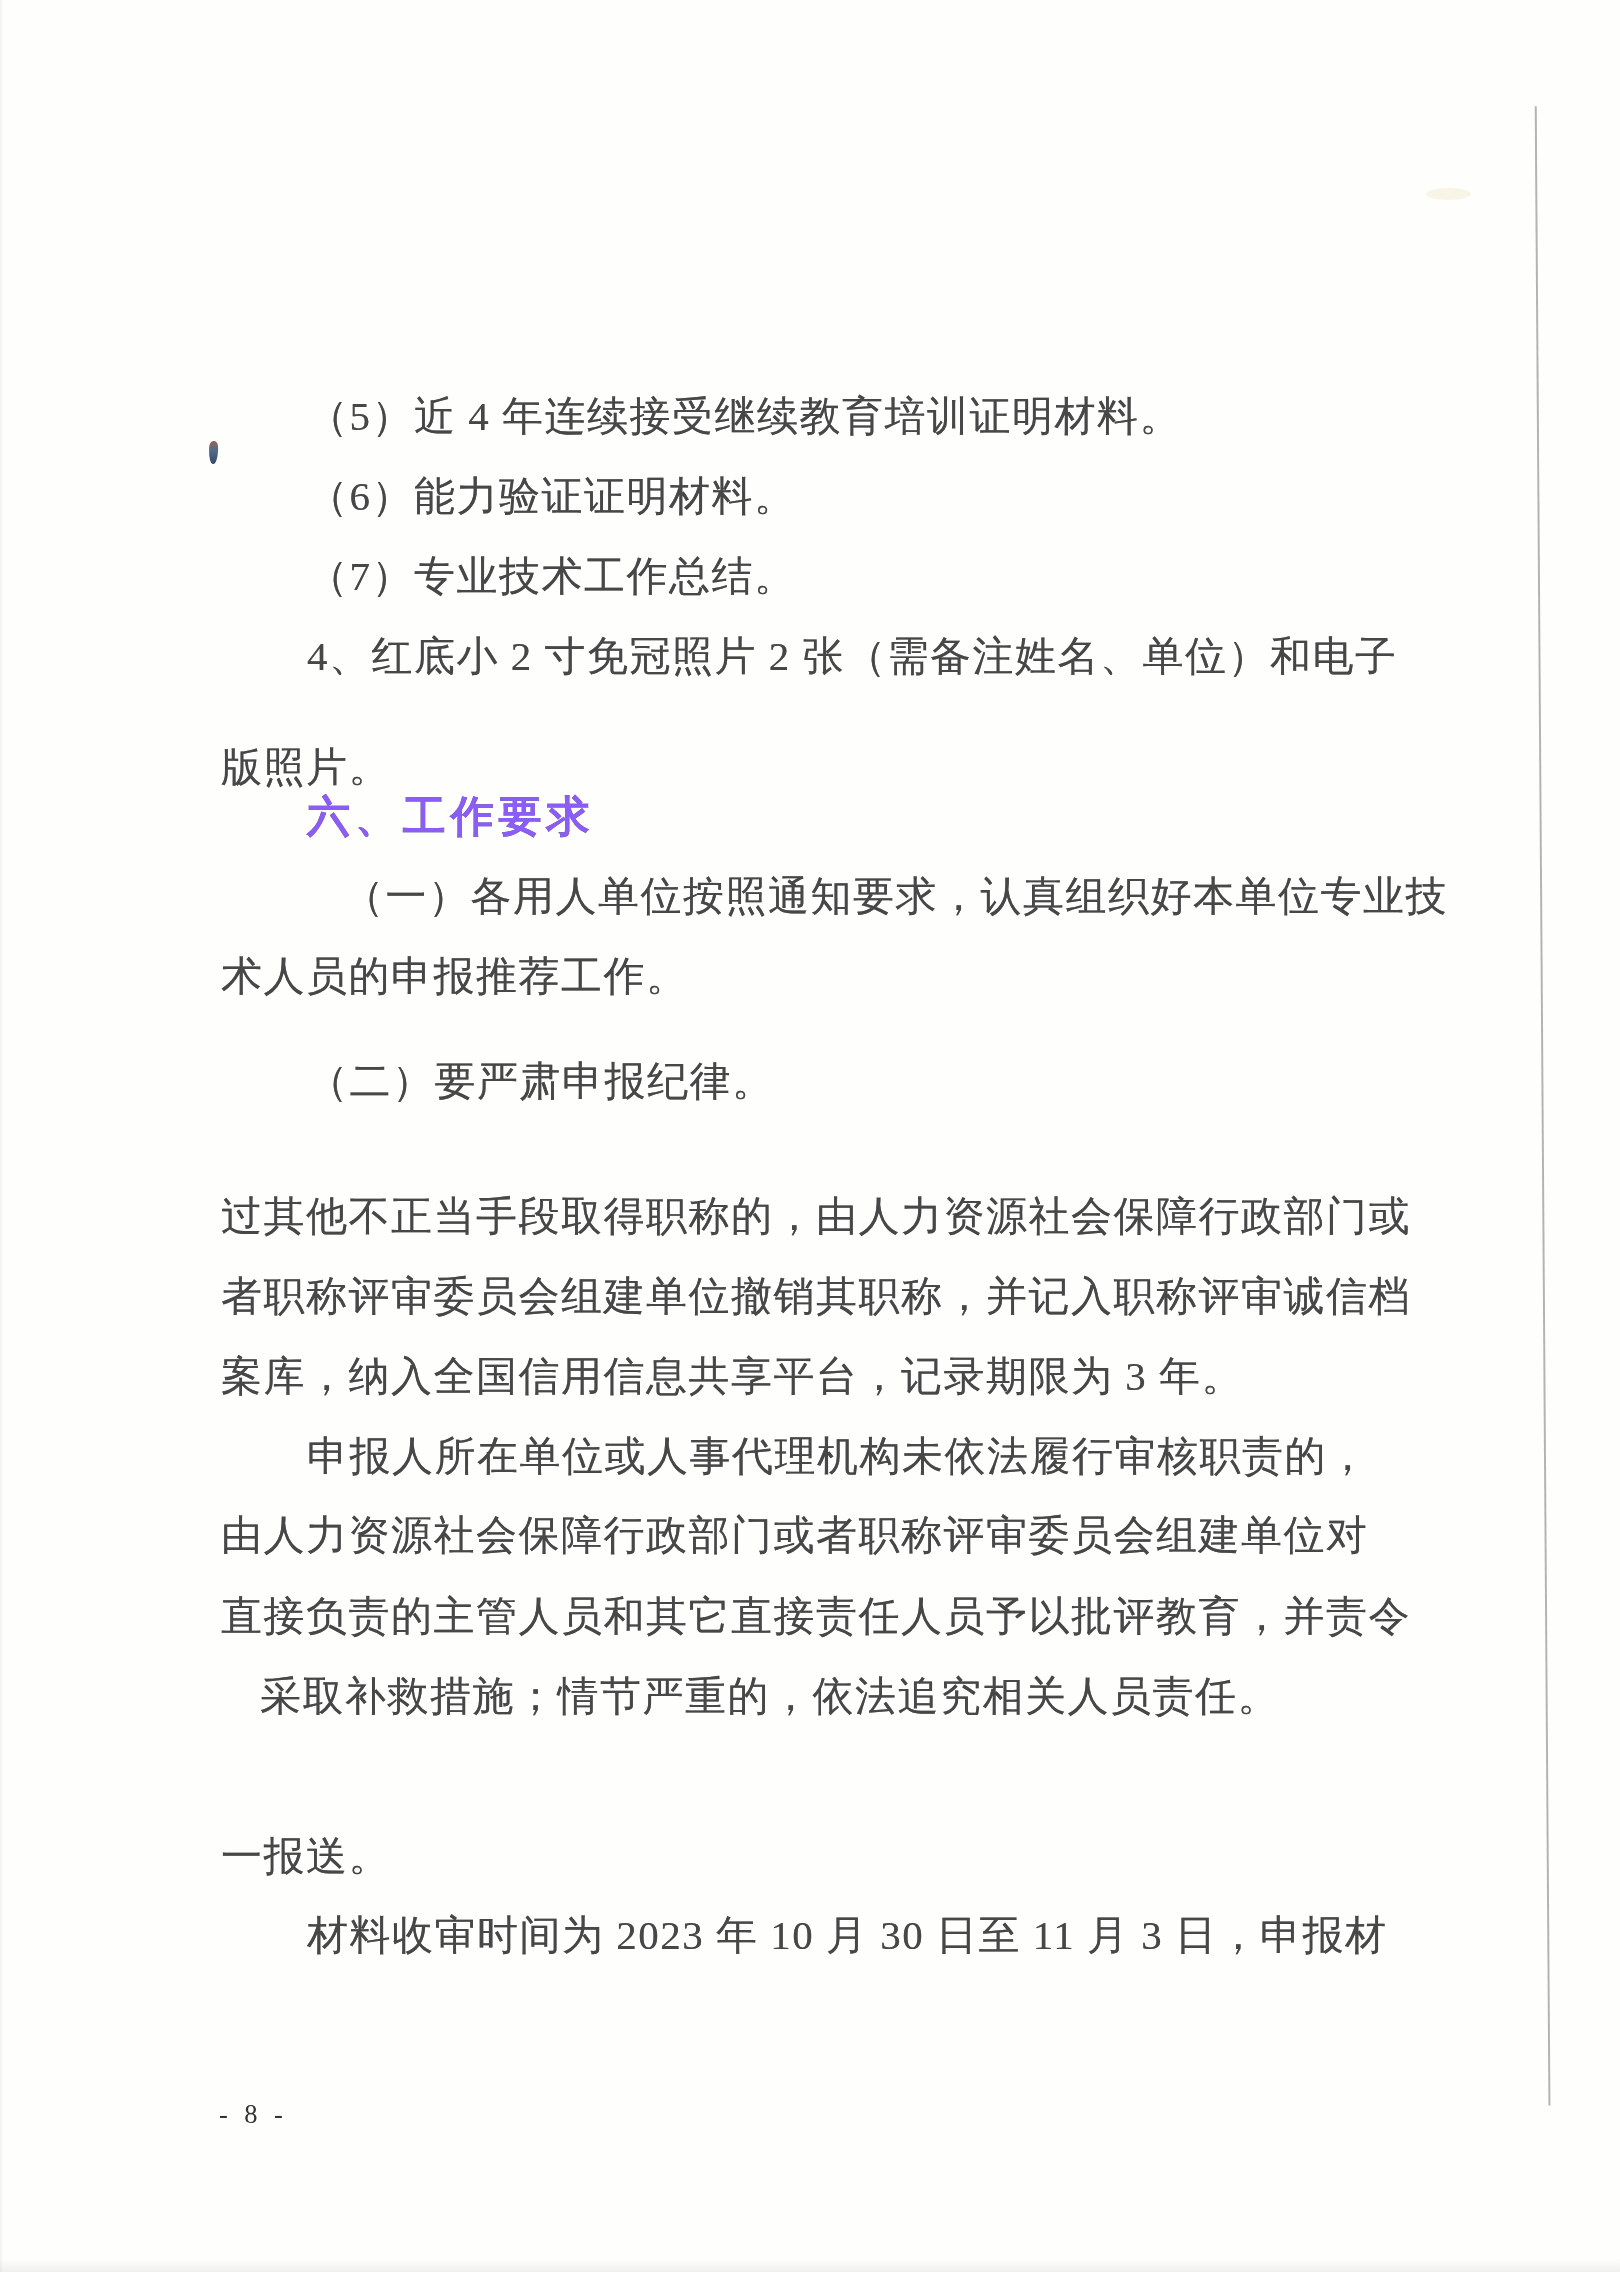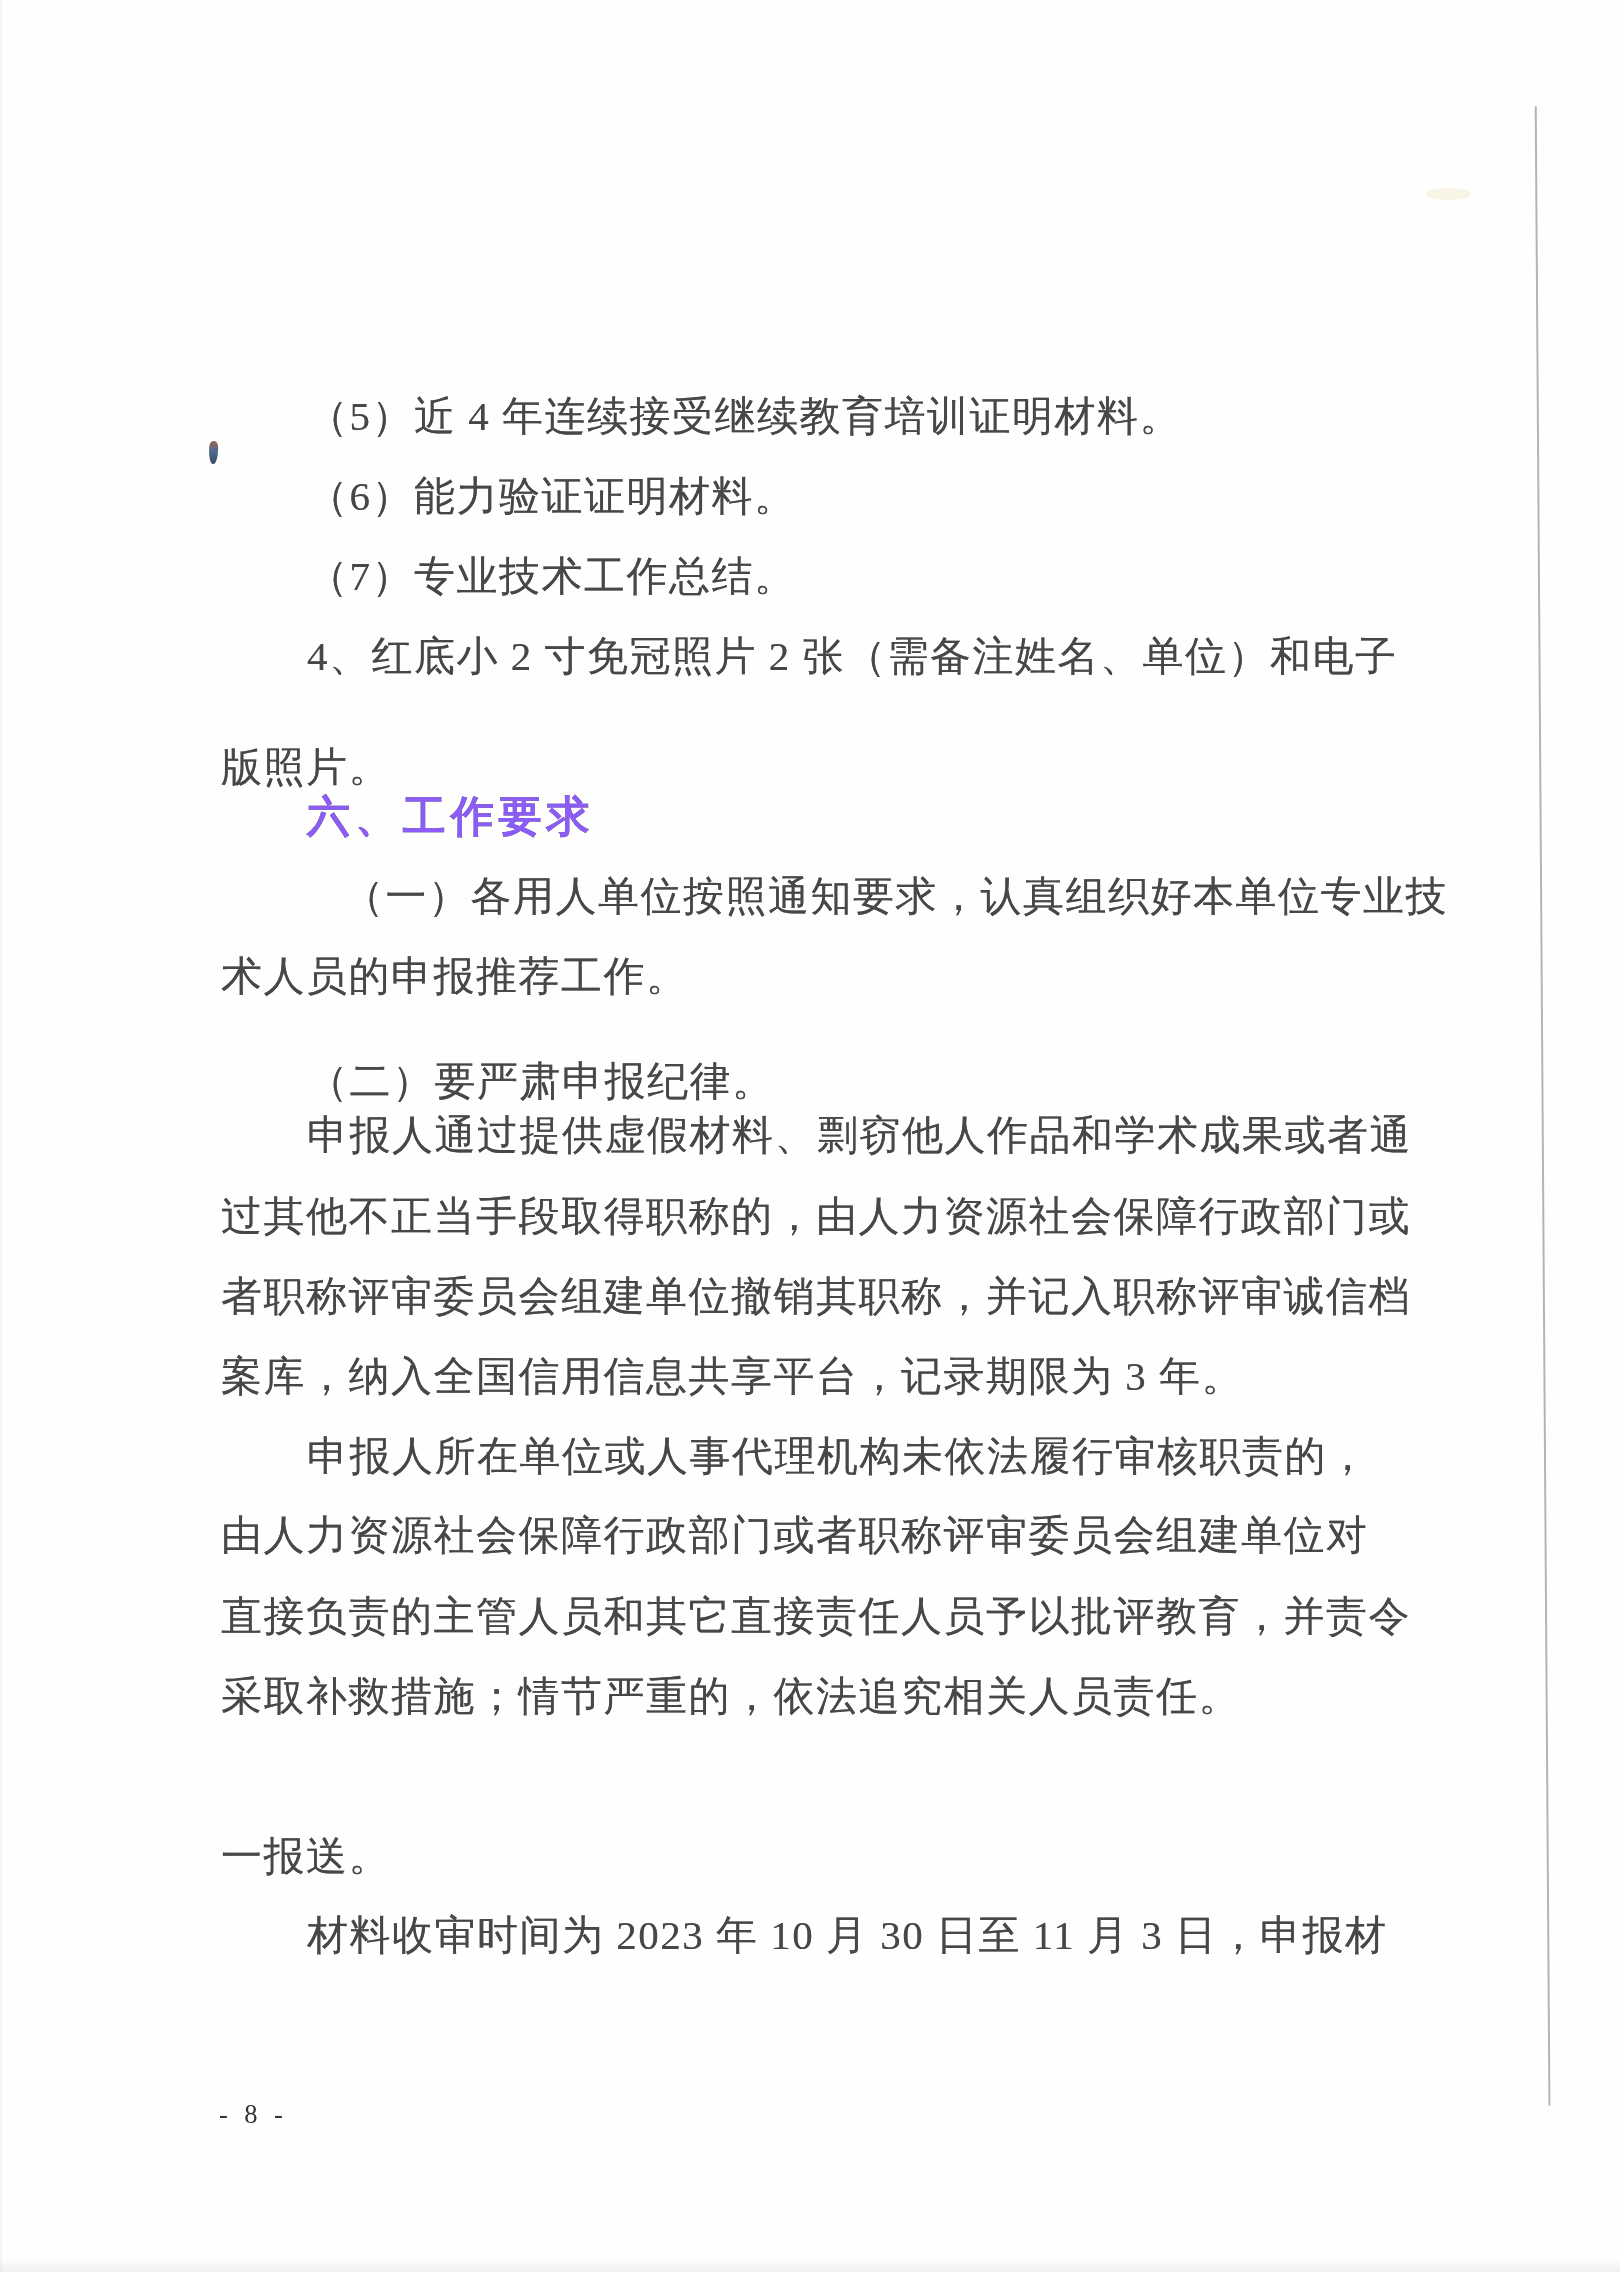--- a/index.html
+++ b/index.html
@@ -94,28 +94,27 @@
   <div class="text-layer" id="text-layer">
       <div class="line indent" style="top: 395px;">（5）近 4 年连续接受继续教育培训证明材料。</div>
       <div class="line indent" style="top: 475px;">（6）能力验证证明材料。</div>
       <div class="line indent" style="top: 555px;">（7）专业技术工作总结。</div>
       <div class="line indent" style="top: 635px;">4、红底小 2 寸免冠照片 2 张（需备注姓名、单位）和电子</div>
       <div class="line" style="top: 746px;">版照片。</div>
       <div class="line indent heading" style="top: 795px;">六、工作要求</div>
       <div class="line indent" style="top: 875px; margin-left: 36px;">（一）各用人单位按照通知要求，认真组织好本单位专业技</div>
       <div class="line" style="top: 955px;">术人员的申报推荐工作。</div>
       <div class="line indent" style="top: 1035px; margin-top: 25px;">（二）要严肃申报纪律。</div>
-      <div class="line indent" style="top: 1114px;">申报人通过提供虚假材料、剽窃他人作品和学术成果或者通</div>
       <div class="line" style="top: 1195px;">过其他不正当手段取得职称的，由人力资源社会保障行政部门或</div>
       <div class="line" style="top: 1275px;">者职称评审委员会组建单位撤销其职称，并记入职称评审诚信档</div>
       <div class="line" style="top: 1355px;">案库，纳入全国信用信息共享平台，记录期限为 3 年。</div>
       <div class="line indent" style="top: 1435px;">申报人所在单位或人事代理机构未依法履行审核职责的，</div>
       <div class="line" style="top: 1514px;">由人力资源社会保障行政部门或者职称评审委员会组建单位对</div>
       <div class="line" style="top: 1595px;">直接负责的主管人员和其它直接责任人员予以批评教育，并责令</div>
-      <div class="line" style="top: 1675px;">采取补救措施；情节严重的，依法追究相关人员责任。</div>
+      <div class="line" style="top: 1675px; margin-left: 39px;">采取补救措施；情节严重的，依法追究相关人员责任。</div>
       <div class="line" style="top: 1835px;">一报送。</div>
       <div class="line indent" style="top: 1914px;">材料收审时间为 2023 年 10 月 30 日至 11 月 3 日，申报材</div>
     </div>
 
   <div class="page-number">- 8 -</div>
 
   <svg class="scan-line" width="1620" height="2292" viewBox="0 0 1653 2338">
     <line x1="1567" y1="108" x2="1581" y2="2148" stroke="#9a9a9a" stroke-width="2" opacity="0.75"></line>
     <line x1="1567" y1="108" x2="1570" y2="520" stroke="#b5b5b5" stroke-width="1" opacity="0.5"></line>
   </svg>

